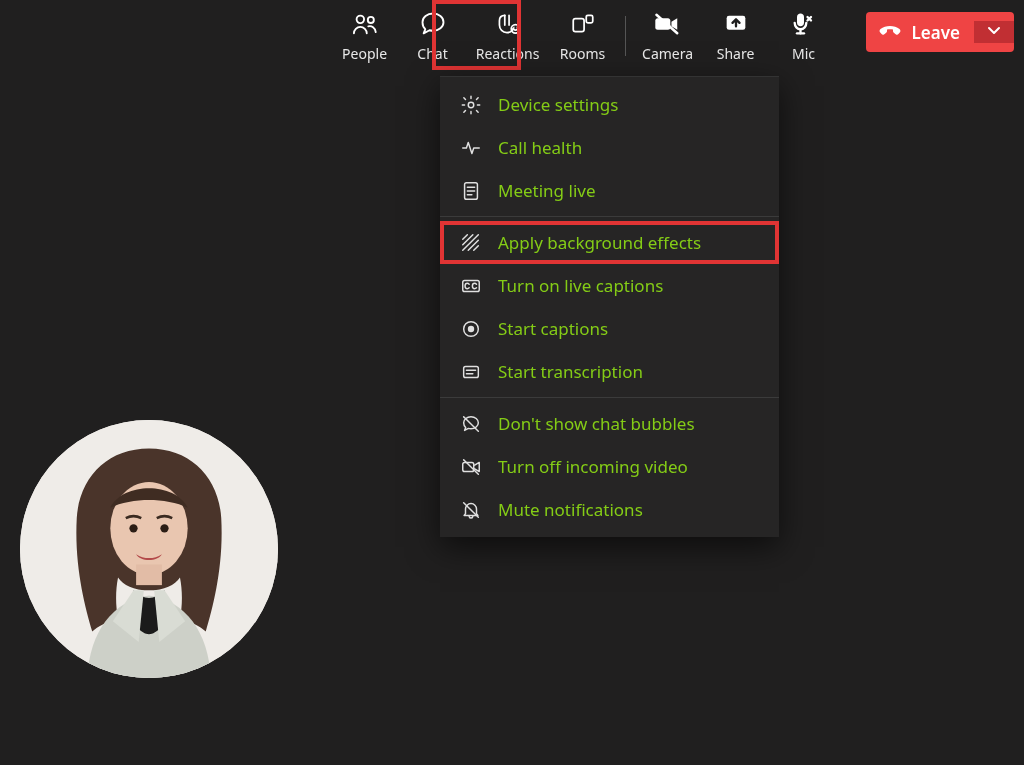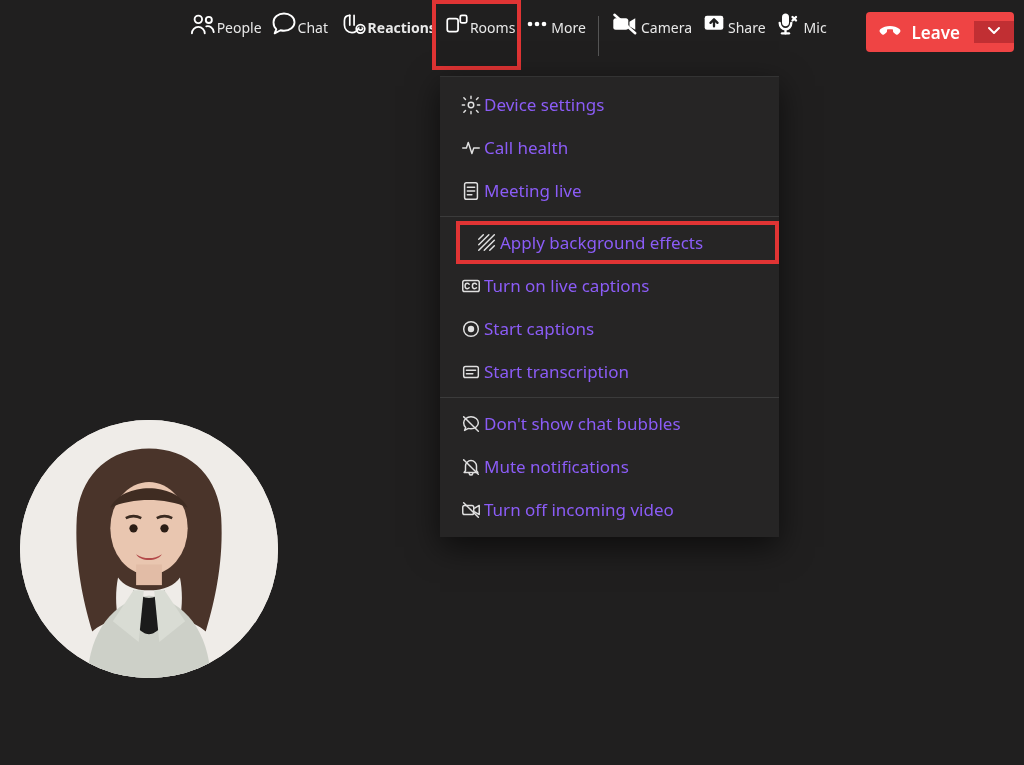--- a/index.html
+++ b/index.html
@@ -19,30 +19,30 @@
     .toolbar {
       display: flex;
       align-items: flex-start;
       padding: 6px 10px 0 10px;
       gap: 0;
       height: 76px;
       justify-content: flex-end;
     }
     .toolbar-item {
       display: flex;
-      flex-direction: row;
+      flex-direction: column;
       align-items: center;
       justify-content: flex-start;
       min-width: 68px;
       padding: 4px 4px 6px 4px;
       color: #e0e0e0;
       cursor: pointer;
       border-radius: 4px;
     }
-    .toolbar-item.wide { min-width: 82px; font-weight: bold; }
+    .toolbar-item.wide { min-width: 82px; }
     .toolbar-item .icon {
       height: 28px;
       display: flex;
       align-items: center;
       justify-content: center;
       color: #fff;
     }
     .toolbar-item .label {
       font-size: 14px;
       margin-top: 6px;
@@ -98,36 +98,36 @@
       padding: 6px 0;
     }
     .dropdown hr {
       border: none;
       border-top: 1px solid #3b3b3b;
       margin: 4px 0;
     }
     .dropdown-item {
       display: flex;
       align-items: center;
+      gap: 14px;
       padding: 10px 18px;
       font-size: 17px;
-      color: #8b5cf6;
+      color: #84cc16;
       cursor: pointer;
       position: relative;
     }
     .dropdown-item .d-icon {
       width: 26px;
       display: flex;
       justify-content: center;
       color: #e0e0e0;
     }
     .dropdown-item.highlighted {
       outline: 4px solid #e03434;
       outline-offset: -4px;
-      margin-left: 16px;
     }
     .avatar {
       position: absolute;
       top: 420px;
       left: 20px;
       width: 258px;
       height: 258px;
       border-radius: 50%;
       overflow: hidden;
       background: #efece8;
@@ -184,30 +184,20 @@
   <div class="toolbar-item">
     <span class="icon">
       <svg width="26" height="28" viewBox="0 0 24 24">
         <rect class="ic" x="3" y="7" width="10" height="12" rx="2"></rect>
         <rect class="ic" x="15" y="4" width="6" height="7" rx="1.5"></rect>
       </svg>
     </span>
     <span class="label">Rooms</span>
   </div>
 
-  <div class="toolbar-item" style="position:relative;">
-    <span class="icon">
-      <svg width="28" height="28" viewBox="0 0 24 24">
-        <circle class="icfill" cx="6" cy="12" r="2"></circle>
-        <circle class="icfill" cx="12" cy="12" r="2"></circle>
-        <circle class="icfill" cx="18" cy="12" r="2"></circle>
-      </svg>
-    </span>
-    <span class="label">More</span>
-  </div>
 
   <div class="toolbar-sep"></div>
 
   <div class="toolbar-item">
     <span class="icon">
       <svg width="30" height="28" viewBox="0 0 26 24">
         <path class="icfill" d="M4 7h9c1.1 0 2 .9 2 2v6c0 1.1-.9 2-2 2H4c-1.1 0-2-.9-2-2V9c0-1.1.9-2 2-2z"></path>
         <path class="icfill" d="M16 10l5-3v10l-5-3z"></path>
         <line class="ic" style="stroke:#fff;stroke-width:2.2" x1="3" y1="4" x2="21" y2="20"></line>
       </svg>
@@ -345,37 +335,37 @@
         <path class="ic" d="M12 4c4.5 0 8 3 8 6.6 0 3.6-3.5 6.6-8 6.6-1 0-2-.15-2.8-.4L5 19l1.2-3.2C4.9 14.6 4 12.7 4 10.6 4 7 7.5 4 12 4z"></path>
         <line class="ic" x1="4" y1="4" x2="20" y2="20"></line>
       </svg>
     </span>
     <span>Don't show chat bubbles</span>
   </div>
 
   <div class="dropdown-item">
     <span class="d-icon">
       <svg width="22" height="22" viewBox="0 0 24 24">
+        <rect class="ic" x="3" y="7" width="12" height="10" rx="2"></rect>
+        <path class="ic" d="M16 10l5-3v10l-5-3"></path>
+        <line class="ic" x1="4" y1="4" x2="20" y2="20"></line>
+      </svg>
+    </span>
+    <span>Turn off incoming video</span>
+  </div>
+
+  <div class="dropdown-item">
+    <span class="d-icon">
+      <svg width="22" height="22" viewBox="0 0 24 24">
         <path class="ic" d="M6 16V11c0-3.3 2.7-6 6-6s6 2.7 6 6v5l1.5 2H4.5L6 16z"></path>
         <path class="ic" d="M10 19c.3 1 1 1.8 2 1.8s1.7-.8 2-1.8"></path>
         <line class="ic" x1="4" y1="4" x2="20" y2="20"></line>
       </svg>
     </span>
     <span>Mute notifications</span>
-  </div>
-
-  <div class="dropdown-item">
-    <span class="d-icon">
-      <svg width="22" height="22" viewBox="0 0 24 24">
-        <rect class="ic" x="3" y="7" width="12" height="10" rx="2"></rect>
-        <path class="ic" d="M16 10l5-3v10l-5-3"></path>
-        <line class="ic" x1="4" y1="4" x2="20" y2="20"></line>
-      </svg>
-    </span>
-    <span>Turn off incoming video</span>
   </div>
 
 </div>
 
 <div class="avatar">
   <svg viewBox="0 0 100 100">
     <rect x="0" y="0" width="100" height="100" fill="#efece8"></rect>
 
     <path d="M22 38c1-16 12-27 28-27s27 11 28 27c1 18-3 34-6 44-2-2-6-4-10-5 1-5 1-11 0-16-2 3-6 5-12 5s-10-2-12-5c-1 5-1 11 0 16-4 1-8 3-10 5-3-10-7-26-6-44z" fill="#4a342a"></path>
 

